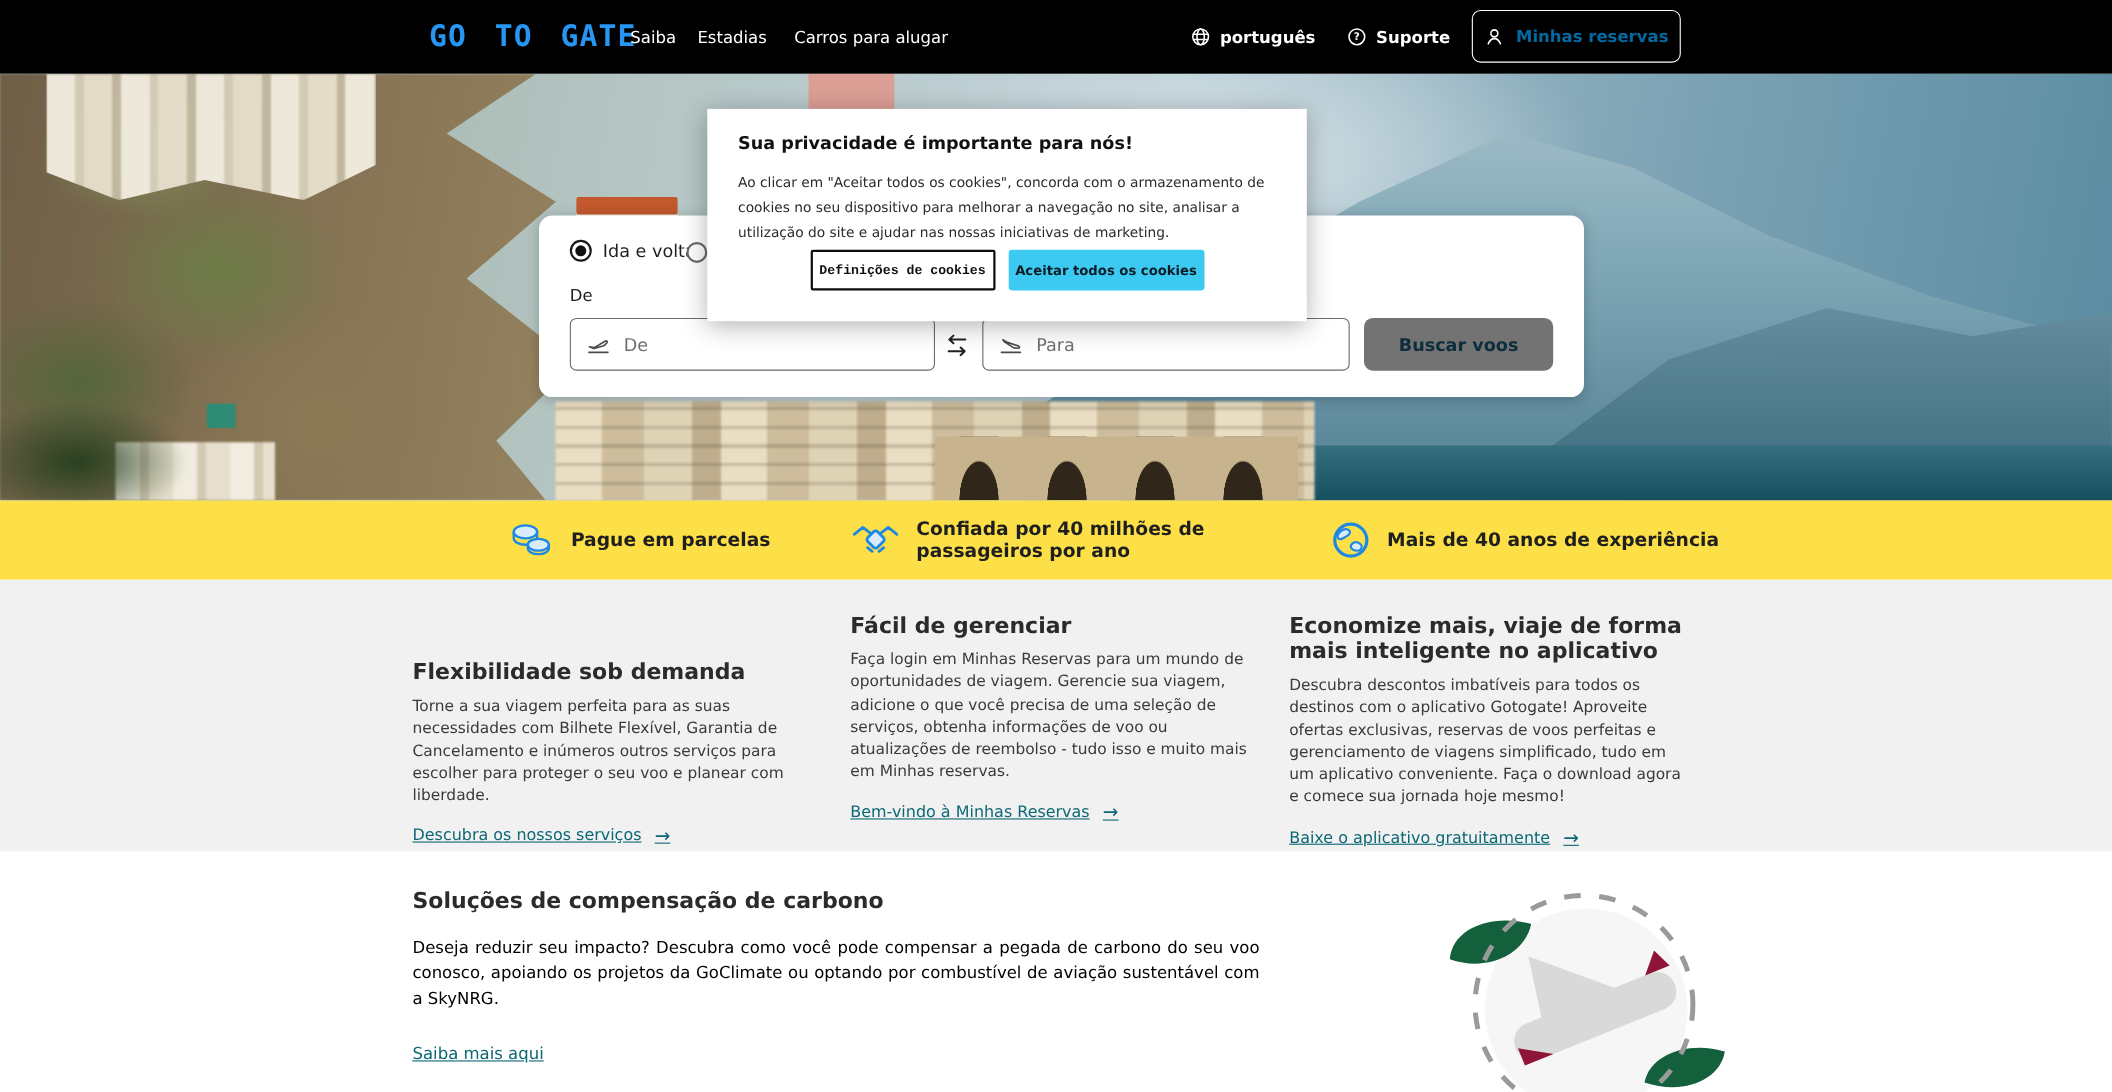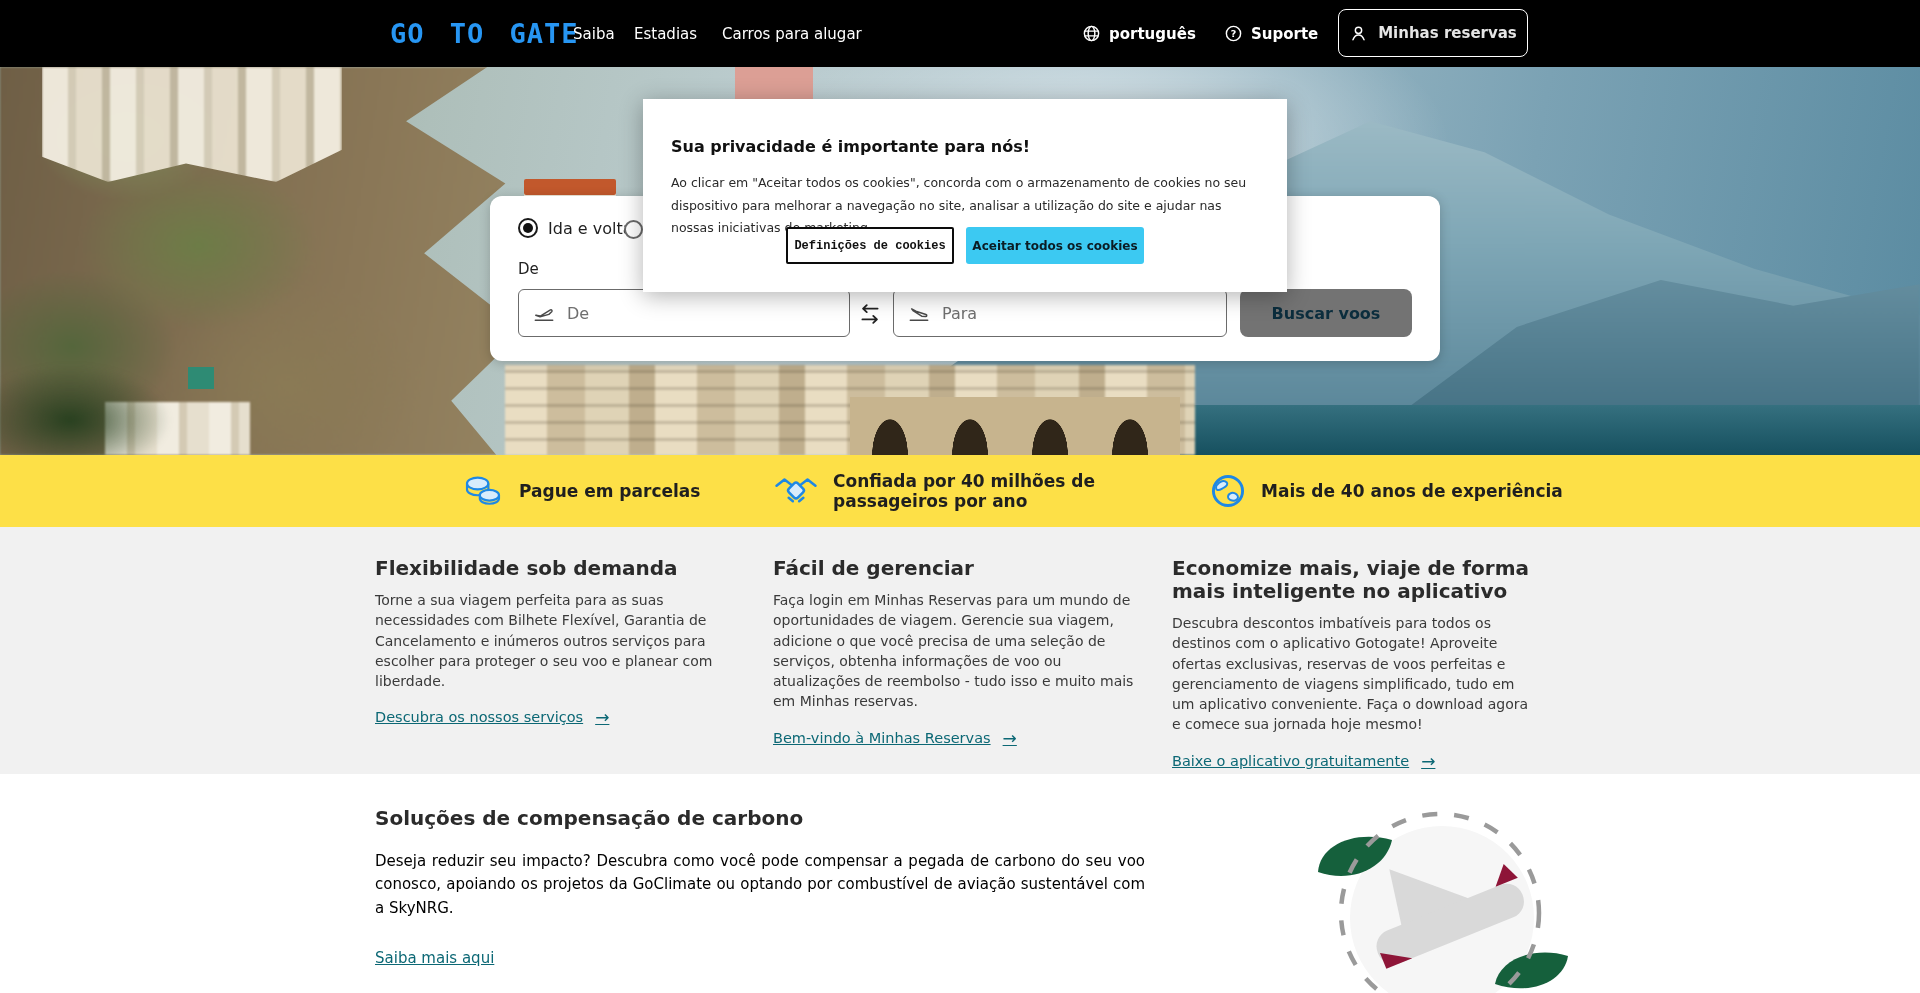--- a/index.html
+++ b/index.html
@@ -12,21 +12,21 @@
     font-family:"DejaVu Sans Mono","Liberation Mono",monospace; font-weight:bold; font-size:27px;
     color:#2796f3; letter-spacing:1px; word-spacing:8px; cursor:pointer; }
   .nav-link { position:absolute; top:0; height:67px; display:flex; align-items:center;
     color:#fff; font-size:15px; cursor:pointer; }
   .nav-voos { left:573px; } .nav-estadias { left:634px; } .nav-carros { left:722px; }
   .hdr-util { position:absolute; top:0; height:67px; display:flex; align-items:center; gap:8px;
     color:#fff; font-size:15px; font-weight:bold; cursor:pointer; }
   .hdr-lang { left:1082px; } .hdr-support { left:1224px; }
   .hdr-btn { position:absolute; left:1338px; top:9px; width:190px; height:48px;
     border:1.5px solid #fff; border-radius:8px; display:flex; align-items:center; justify-content:center;
-    gap:10px; color:#e5e5e5; font-size:15px; font-weight:bold; cursor:pointer; background:transparent; }
+    gap:10px; color:#0369a1; font-size:15px; font-weight:bold; cursor:pointer; background:transparent; }
 
   
   .hero { position:absolute; top:67px; left:0; width:1920px; height:388px; overflow:hidden; background:#7fa3b0; }
   .hz-sky { position:absolute; inset:0;
     background: radial-gradient(480px 220px at 58% 20%, rgba(255,255,255,.6), transparent 70%),
       linear-gradient(100deg,#8e9c8c 0%,#aebfba 22%,#bccdd0 40%,#a9c2cc 55%,#7ba2b4 78%,#5a8ba1 100%); }
   .hz-mtn-far { position:absolute; left:46%; top:0; width:54%; height:100%; filter:blur(2px);
     clip-path:polygon(0 100%,6% 78%,20% 52%,34% 30%,47% 14%,58% 22%,70% 38%,84% 52%,100% 64%,100% 100%);
     background:linear-gradient(180deg,#a8c2cb 0%,#7fa7b6 45%,#527f93 100%); }
   .hz-mtn-near { position:absolute; right:0; bottom:0; width:30%; height:55%; filter:blur(1px);
@@ -79,43 +79,43 @@
   .input input { border:none; outline:none; font-size:16px; color:#222; width:100%;
     font-family:"DejaVu Sans","Liberation Sans",sans-serif; }
   .input input::placeholder { color:#6f6f6f; }
   .swap { position:absolute; left:363px; top:101px; width:34px; height:34px; display:flex;
     align-items:center; justify-content:center; cursor:pointer; }
   .search-btn { position:absolute; left:750px; top:93px; width:172px; height:48px; background:#737373;
     border:none; border-radius:8px; font-size:16px; font-weight:bold; color:#0b2d3d; cursor:pointer;
     font-family:"DejaVu Sans","Liberation Sans",sans-serif; }
 
   
-  .dialog { position:absolute; left:643px; top:99px; width:644px; height:193px; background:#fff;
-    box-shadow:0 4px 22px rgba(0,0,0,.3); z-index:30; padding:38px 28px 0 28px; }
+  .dialog { position:absolute; left:643px; top:99px; width:545px; height:193px; background:#fff;
+    box-shadow:0 4px 22px rgba(0,0,0,.3); z-index:30; padding:21px 28px 0 28px; }
   .dialog h2 { font-size:16px; font-weight:bold; color:#111; margin-bottom:16px; }
   .dialog p { font-size:12.5px; color:#2a2a2a; line-height:1.8; }
   .dlg-btns { position:absolute; left:0; right:0; top:128px; display:flex; justify-content:center; gap:12px; }
   .btn-settings { width:168px; height:37px; background:#fff; border:2px solid #0c0c0c; border-radius:2px;
     font-size:12px; font-weight:bold; color:#111; cursor:pointer;
     font-family:Liberation Mono, monospace; }
   .btn-accept { width:178px; height:37px; background:#3cc9f2; border:none; border-radius:3px;
     font-size:12px; font-weight:bold; color:#0b1c24; cursor:pointer;
     font-family:"DejaVu Sans","Liberation Sans",sans-serif; }
 
   
   .features { position:absolute; top:455px; left:0; width:1920px; height:72px; background:#fde047; }
   .feature { position:absolute; top:0; height:72px; display:flex; align-items:center; gap:16px; }
   .f1 { left:463px; } .f2 { left:775px; width:370px; } .f3 { left:1211px; }
   .feature .flabel { font-size:17px; font-weight:bold; color:#1f1f1f; line-height:1.2; }
   .f2 .flabel { width:320px; }
 
   
   .gray { position:absolute; top:527px; left:0; width:1920px; height:247px; background:#f1f1f1; }
   .col { position:absolute; top:30px; width:366px; }
-  .c1 { left:375px; } .c2 { left:773px; } .c3 { left:1172px; }
+  .c1 { left:375px;margin-top:42px; } .c2 { left:773px; } .c3 { left:1172px; }
   .col h3 { font-size:20px; font-weight:bold; color:#2b2b2b; margin-bottom:10px; line-height:1.15; }
   .col p { font-size:14px; color:#3a3a3a; line-height:1.45; margin-bottom:16px; }
   .tlink { color:#0c6875; font-size:14.5px; text-decoration:underline; cursor:pointer;
     display:inline-flex; align-items:center; }
   .tlink .arr { margin-left:12px; text-decoration:none; font-size:17px; display:inline-block; }
 
   
   .carbon { position:absolute; top:774px; left:375px; width:770px; }
   .carbon h3 { font-size:20px; font-weight:bold; color:#2b2b2b; margin:32px 0 20px 0; }
   .carbon p { font-size:15px; color:#000000; line-height:1.55; text-align:justify; margin-bottom:28px; }

